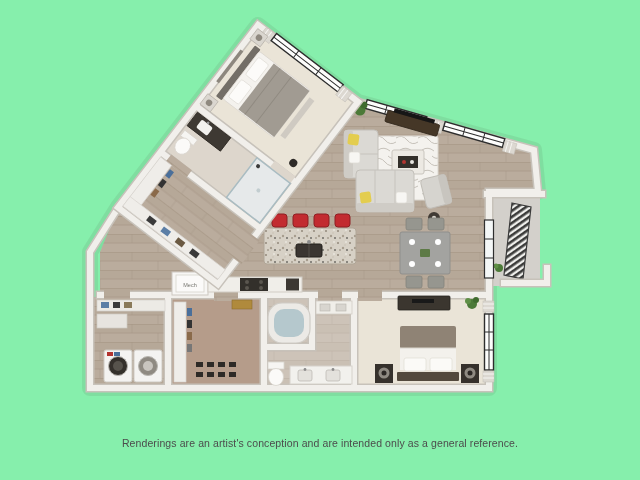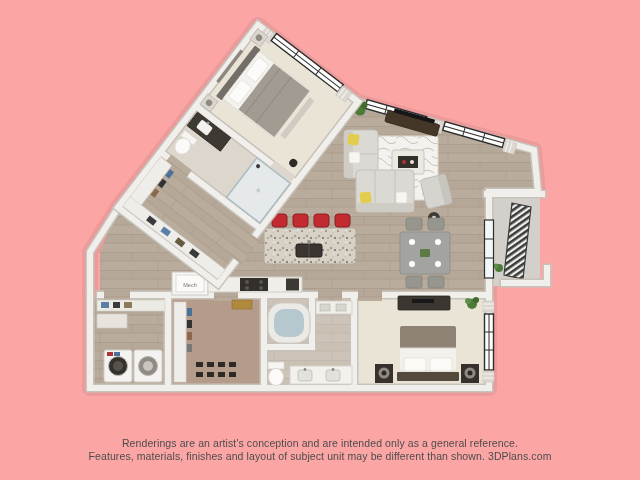--- a/index.html
+++ b/index.html
@@ -1,16 +1,16 @@
 <!DOCTYPE html>
 <html><head>
 <meta charset="utf-8">
 <style>
   html,body{margin:0;padding:0;background:#ffffff;width:640px;height:480px;overflow:hidden;}
-  .stage{position:relative;width:640px;height:480px;background:#fca5a5;font-family:"Liberation Sans",sans-serif;}
+  .stage{position:relative;width:640px;height:480px;background:#86efac;font-family:"Liberation Sans",sans-serif;}
   .planwrap{position:absolute;top:0;left:0;width:640px;height:432px;}
   .disclaimer{position:absolute;top:437px;left:0;width:640px;text-align:center;
     font-family:"Liberation Sans",sans-serif;font-size:10.5px;line-height:13px;color:#4c4c4c;letter-spacing:.1px;}
   svg text{font-family:"Liberation Sans",sans-serif;}
 </style>
 </head>
 <body>
 
 <div class="stage">
   <div class="planwrap">
@@ -336,15 +336,14 @@
         <rect x="48" y="217" width="9" height="6" fill="#5b7ea6"></rect>
         <rect x="66" y="217" width="9" height="6" fill="#6b5a43"></rect>
         <rect x="84" y="217" width="9" height="6" fill="#3a3a3a"></rect>
       </g>
     </g>
   </svg>
   </div>
 
   <div class="disclaimer">
     <div>Renderings are an artist's conception and are intended only as a general reference.</div>
-    <div>Features, materials, finishes and layout of subject unit may be different than shown. 3DPlans.com</div>
   </div>
 </div>
 
 </body></html>

